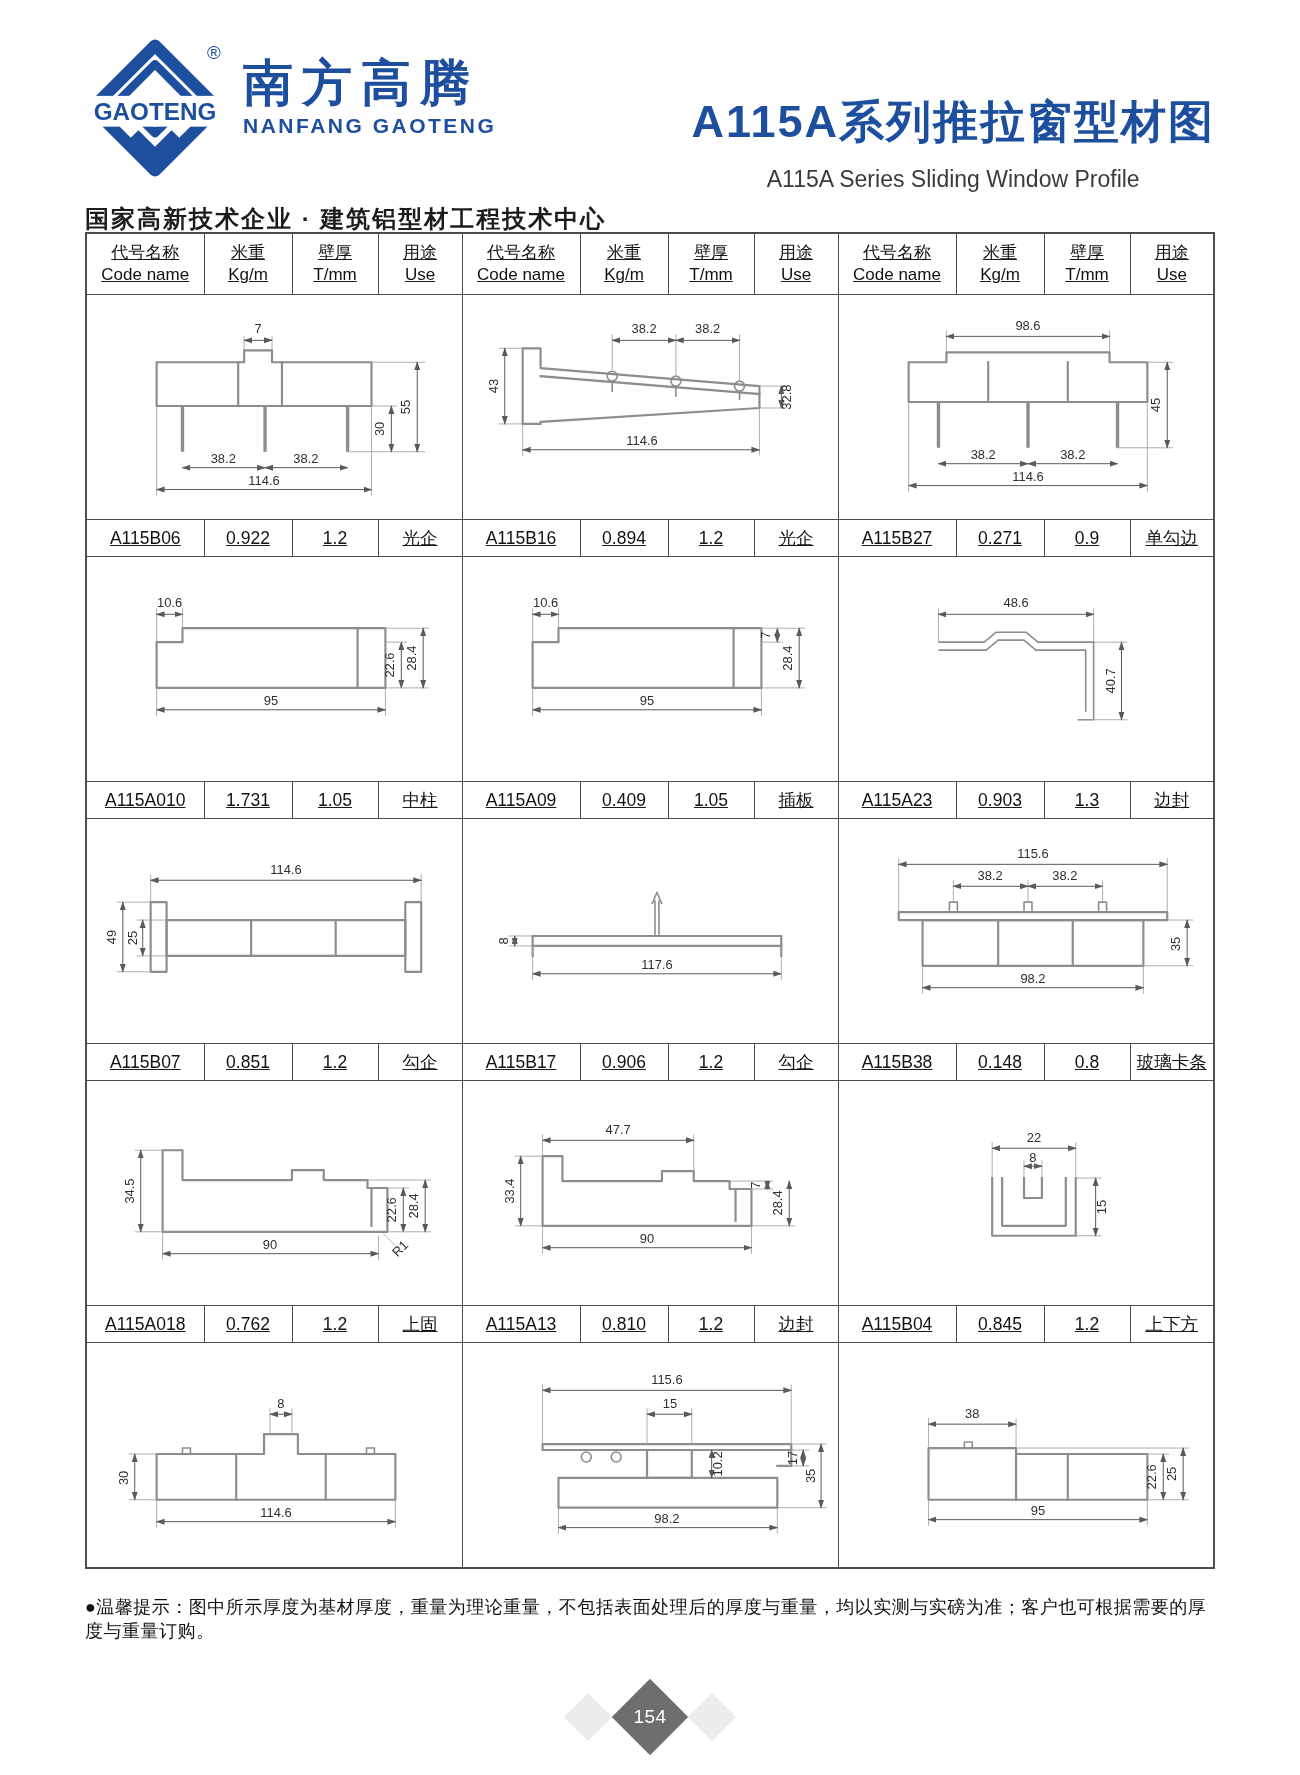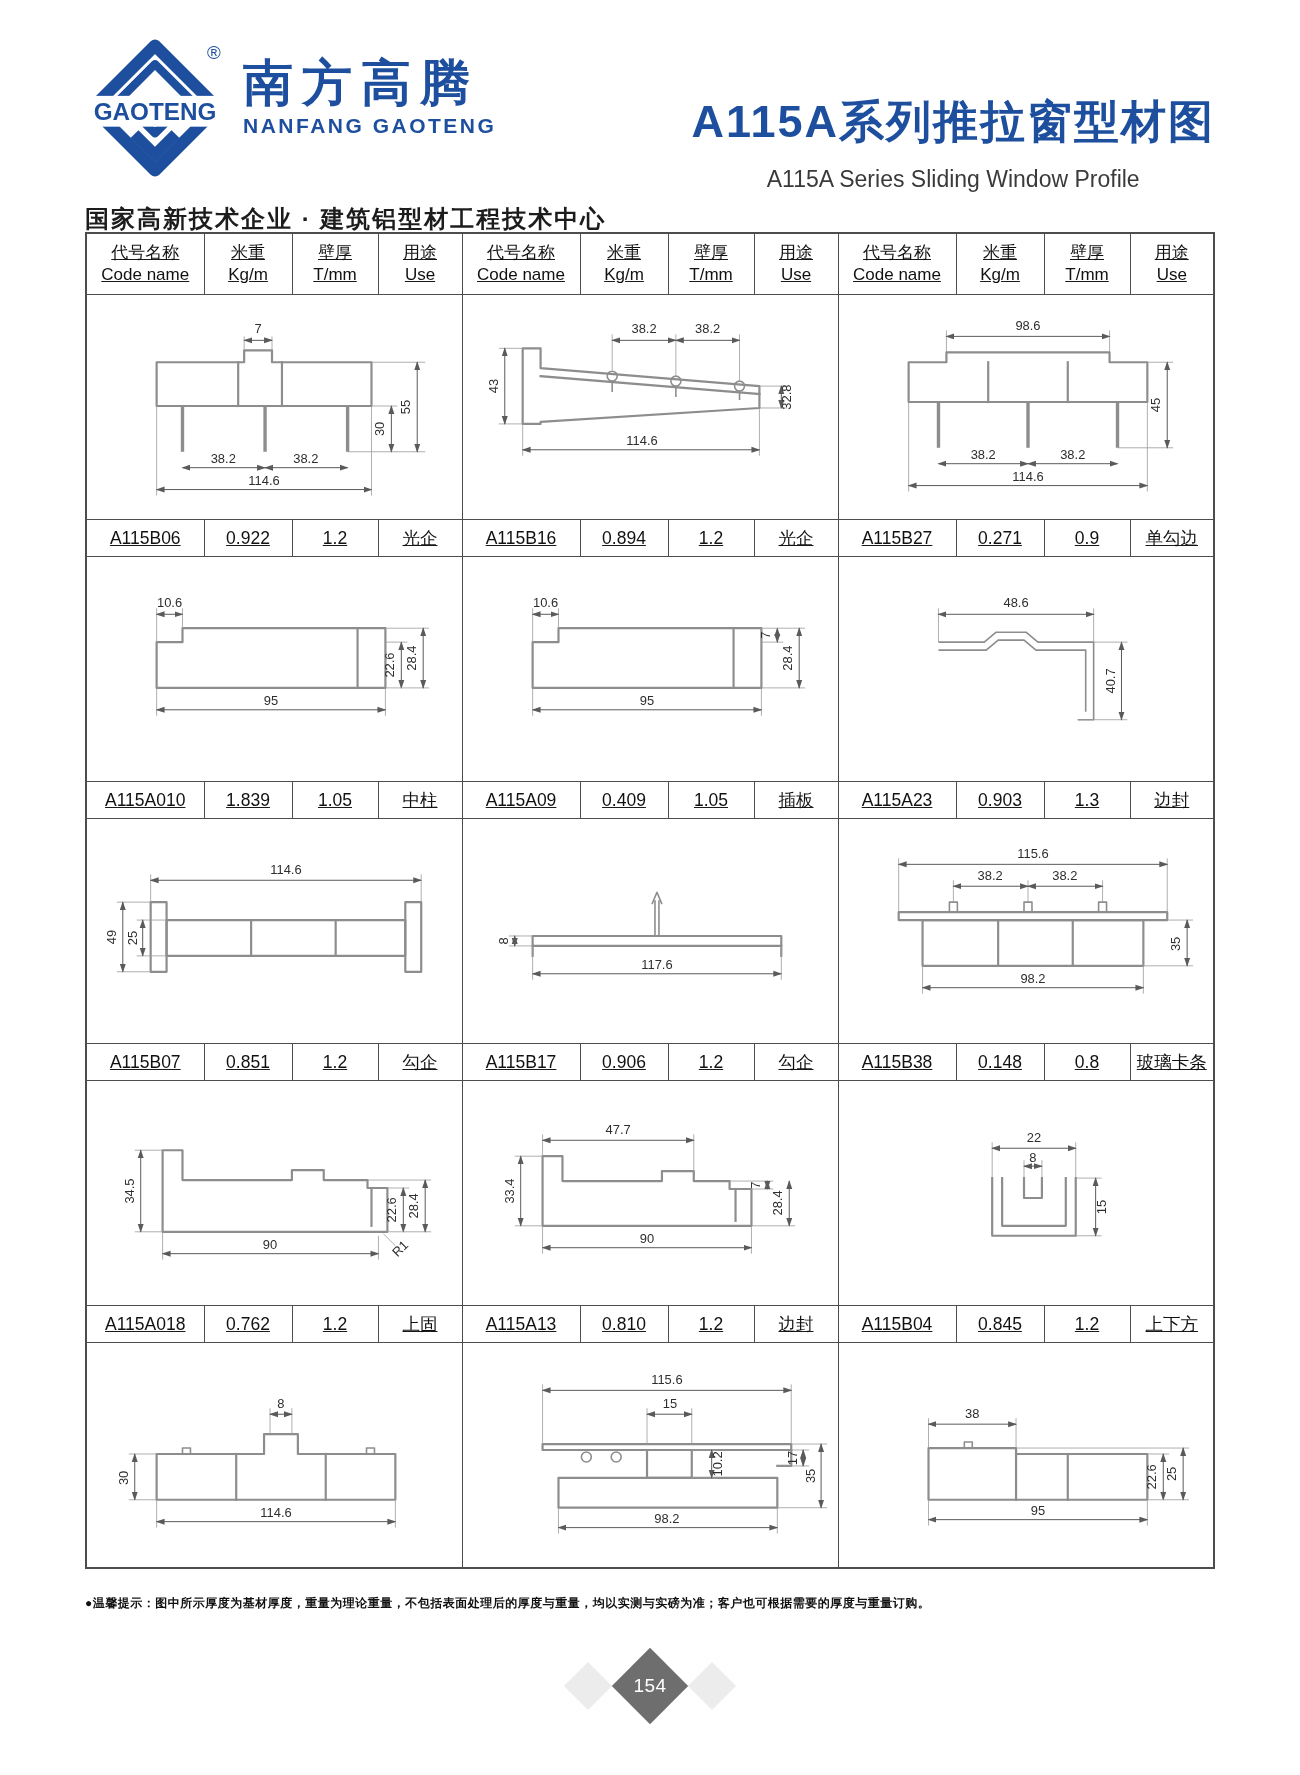--- a/index.html
+++ b/index.html
@@ -25,21 +25,21 @@
   tr.draw td{height:224px;padding:0;}
   tr.draw svg{display:block;margin:0 auto;}
   
   .pf{fill:none;stroke:#8d8d8d;stroke-width:2.2;stroke-linejoin:round;stroke-linecap:square;}
   .pf2{fill:none;stroke:#8d8d8d;stroke-width:1.6;stroke-linejoin:round;}
   .leg{stroke:#8d8d8d;stroke-width:3.4;}
   .dim{stroke:#5a5a5a;stroke-width:1;marker-start:url(#arr);marker-end:url(#arr);}
   .ext{stroke:#9a9a9a;stroke-width:0.8;}
   .dtx{font-family:"Liberation Sans",sans-serif;font-size:13px;fill:#2e2e2e;text-anchor:middle;}
   
-  .note{margin:26px 0 0 85px;width:1132px;font-size:12px;font-weight:700;color:#111;letter-spacing:0.5px;}
+  .note{margin:26px 0 0 85px;width:1132px;font-size:18px;font-weight:400;color:#111;letter-spacing:0.5px;}
   .pager{position:relative;margin-top:34px;height:80px;}
   .dmd{position:absolute;left:50%;top:50%;transform:translate(-50%,-50%) rotate(45deg);}
   .dmd-main{width:54px;height:54px;background:#6e6e6e;}
   .dmd-side{width:34px;height:34px;background:#ececec;}
   .dmd-label{position:absolute;left:50%;top:50%;transform:translate(-50%,-50%);
              color:#fff;font-size:19px;letter-spacing:0.5px;}
 </style>
 </head>
 <body>
 
@@ -286,21 +286,21 @@
           <line class="ext" x1="256" y1="80" x2="290" y2="80"></line>
               <line class="ext" x1="240" y1="158" x2="290" y2="158"></line>
           <line class="dim" x1="284" y1="80" x2="284" y2="158"></line>
               <text class="dtx" transform="rotate(-90 277 119)" x="277" y="119">40.7</text>
         </svg>
       </td>
     </tr>
 
     <tr class="vals">
       <td>A115A010</td>
-      <td>1.839</td>
+      <td>1.731</td>
       <td>1.05</td>
       <td>中柱</td>
       <td>A115A09</td>
       <td>0.409</td>
       <td>1.05</td>
       <td>插板</td>
       <td>A115A23</td>
       <td>0.903</td>
       <td>1.3</td>
       <td>边封</td>

